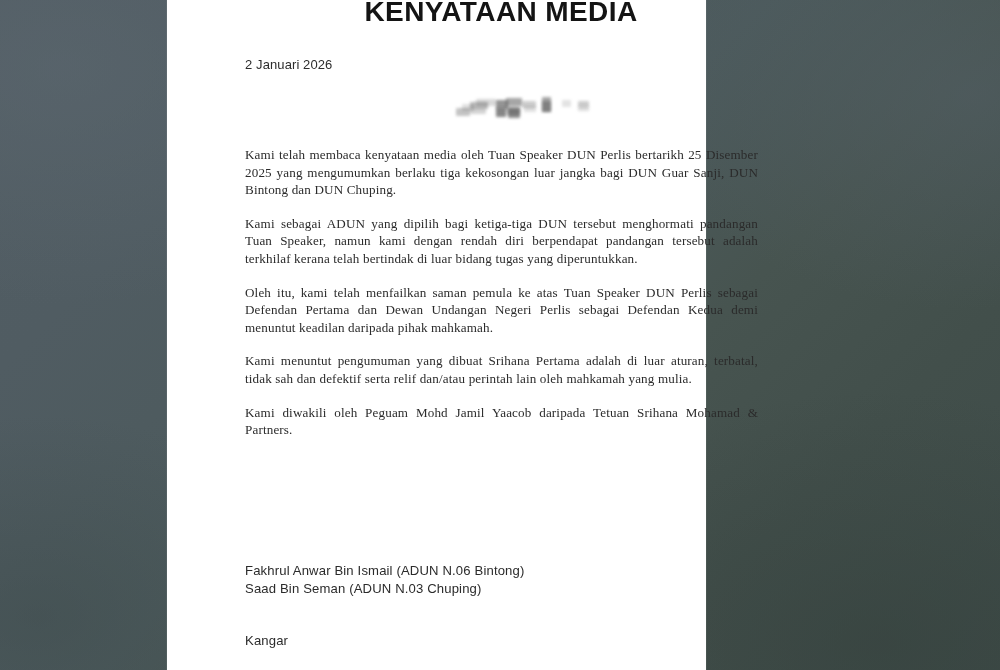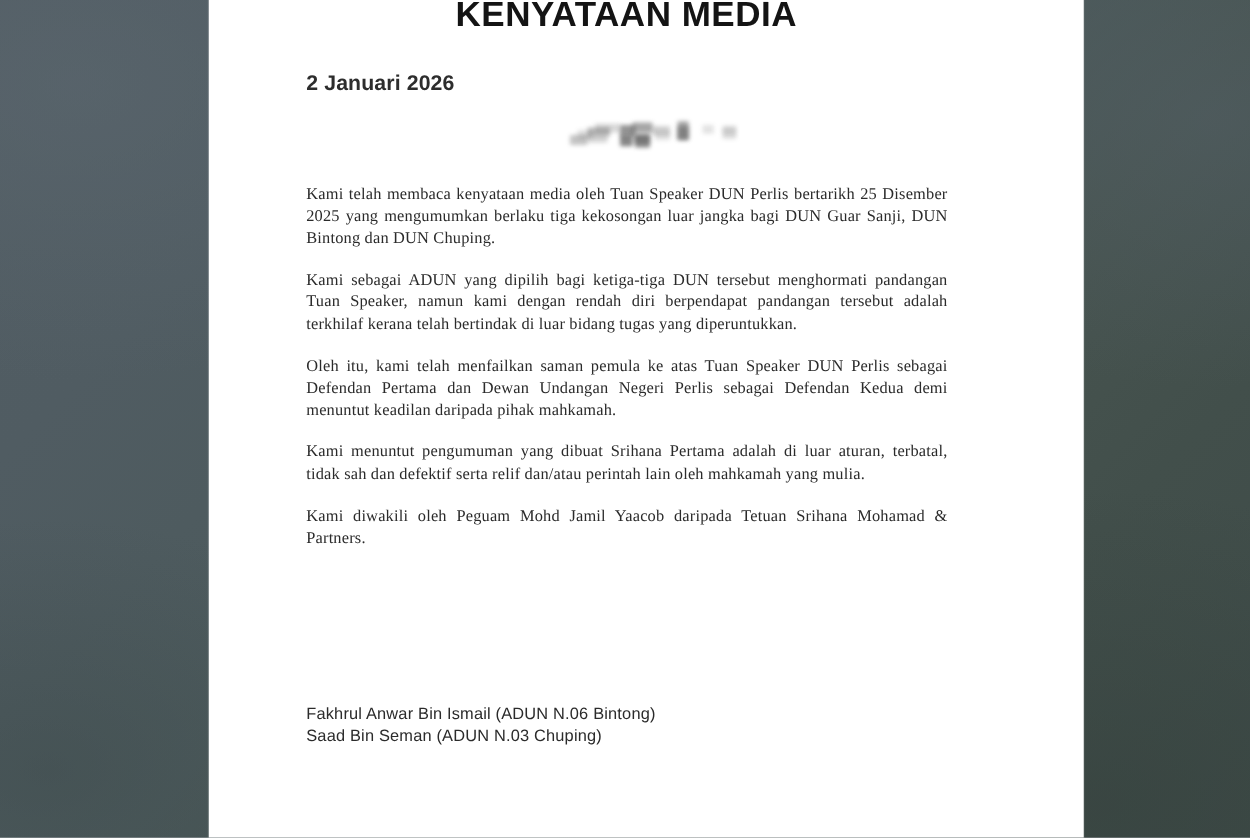--- a/index.html
+++ b/index.html
@@ -37,21 +37,21 @@
       radial-gradient(ellipse 460px 300px at 97% 14%, rgba(84,96,104,0.50), rgba(84,96,104,0) 72%),
       radial-gradient(ellipse 560px 360px at 88% 96%, rgba(52,64,60,0.55), rgba(52,64,60,0) 70%),
       radial-gradient(ellipse 420px 280px at 4% 92%, rgba(60,73,74,0.45), rgba(60,73,74,0) 72%);
   }
 
   
   #page {
     position: absolute;
     left: 167px;
     top: 0;
-    width: 700px;
+    width: 539px;
     height: 670px;
     background: #ffffff;
     box-shadow: 0 0 0 1px rgba(255,255,255,0.06);
   }
 
   #doc-title {
     position: absolute;
     left: 0;
     top: -4px;
     width: 668px;
@@ -60,25 +60,24 @@
     font-weight: 700;
     letter-spacing: 0.4px;
     color: #141414;
     font-family: "Liberation Sans", sans-serif;
   }
 
   #doc-date {
     position: absolute;
     left: 78px;
     top: 57px;
-    font-size: 17px;
+    font-size: 13px;
     color: #2d2d2d;
     letter-spacing: 0.1px;
     font-family: "Liberation Sans", sans-serif;
-    font-weight: bold;
   }
 
   
   #redaction {
     position: absolute;
     left: 273px;
     top: 92px;
     width: 152px;
     height: 30px;
     overflow: hidden;
@@ -171,15 +170,16 @@
     <p>Kami menuntut pengumuman yang dibuat Srihana Pertama adalah di luar aturan, terbatal, tidak sah dan defektif serta relif dan/atau perintah lain oleh mahkamah yang mulia.</p>
     <p>Kami diwakili oleh Peguam Mohd Jamil Yaacob daripada Tetuan Srihana Mohamad &amp; Partners.</p>
   </div>
 
   <div id="signatories">
     <div>Fakhrul Anwar Bin Ismail (ADUN N.06 Bintong)</div>
     <div>Saad Bin Seman (ADUN N.03 Chuping)</div>
   </div>
 
   <div id="closing">
+    <div>Kangar</div>
   </div>
 
 </div>
 
 </body></html>

